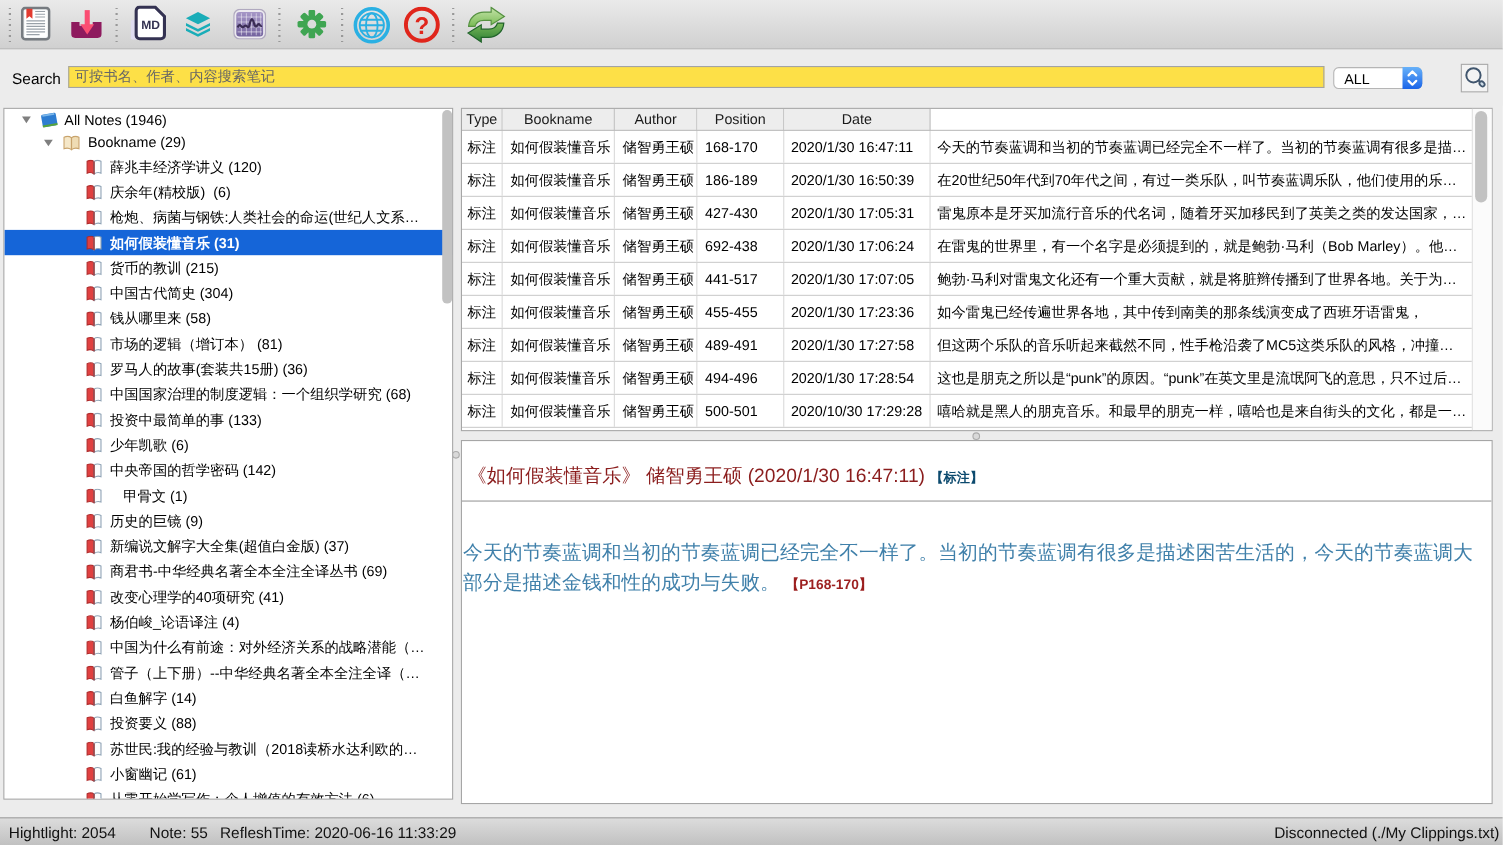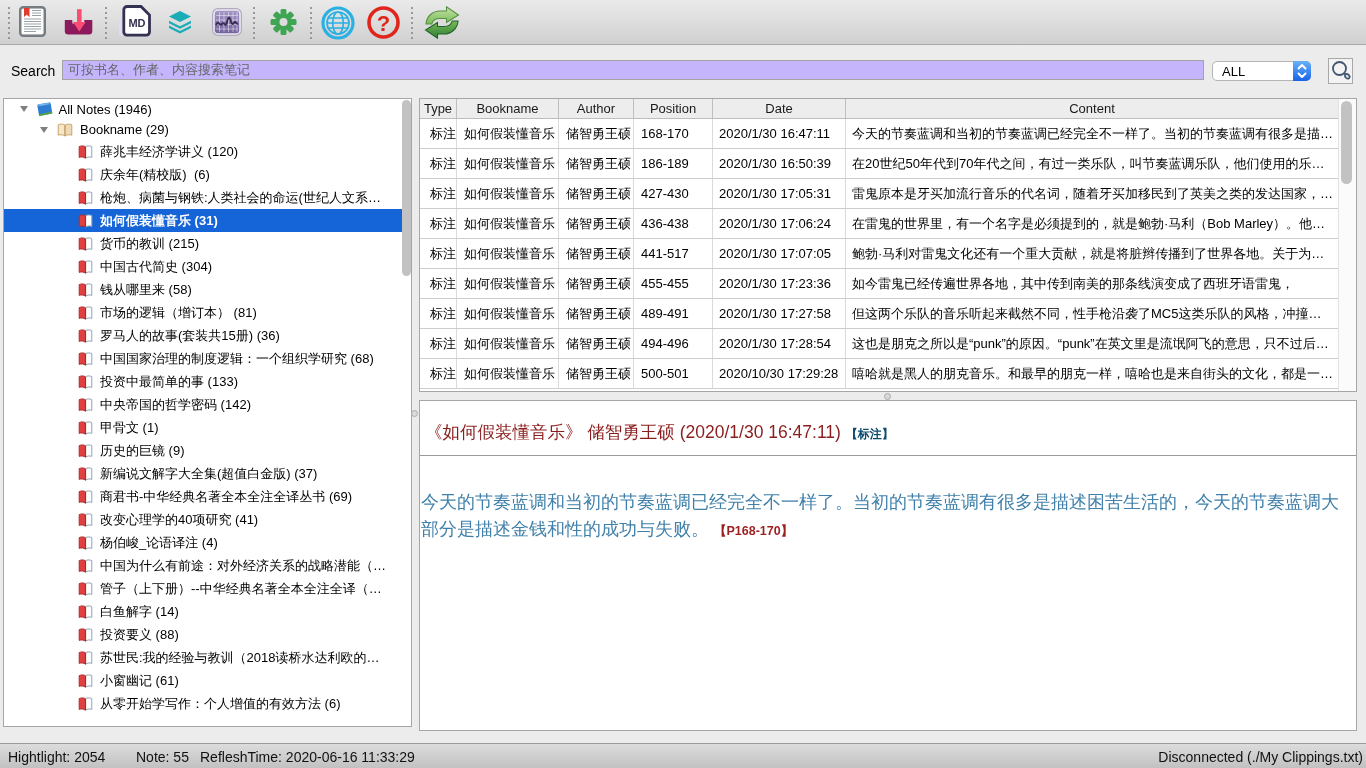--- a/index.html
+++ b/index.html
@@ -5,22 +5,22 @@
 html,body{margin:0;padding:0;}
 body{width:1366px;height:768px;overflow:hidden;font-family:"Liberation Sans",sans-serif;}
 .abs{position:absolute;}
 #app{position:absolute;left:0;top:0;width:1366px;height:768px;background:#ececec;}
 
 #toolbar{position:absolute;left:0;top:0;width:1366px;height:44px;background:linear-gradient(#eaeaea,#d0d0d0);border-bottom:1px solid #a9a9a9;}
 .vsep{position:absolute;top:7px;width:1.6px;height:32px;background-image:repeating-linear-gradient(#989898 0 1.6px,rgba(0,0,0,0) 1.6px 5px);}
 
 #searchrow{position:absolute;left:0;top:45px;width:1366px;height:51px;background:#ececec;}
 #searchlabel{position:absolute;left:11px;top:18px;font-size:14px;color:#000;}
-#searchinput{position:absolute;left:62px;top:15px;width:1135px;height:18px;background:#c4b5fd;border:1px solid #a3a3a3;font-size:13px;color:#666;line-height:18px;padding-left:5px;}
-#alldrop{position:absolute;left:1212px;top:16px;width:99px;height:20px;background:#fff;border:1px solid #b5b5b5;border-radius:5px;box-sizing:border-box;}
+#searchinput{position:absolute;left:62px;top:15px;width:1135px;height:18px;background:#fde047;border:1px solid #a3a3a3;font-size:13px;color:#666;line-height:18px;padding-left:5px;}
+#alldrop{position:absolute;left:1212px;top:16px;width:81px;height:20px;background:#fff;border:1px solid #b5b5b5;border-radius:5px;box-sizing:border-box;}
 #alldrop .lbl{position:absolute;left:9px;top:2px;font-size:13px;color:#000;}
 #alldrop .cap{position:absolute;right:-1px;top:-1px;width:18px;height:20px;border-radius:0 5px 5px 0;background:linear-gradient(#67b1f9,#1a64e8);}
 #searchbtn{position:absolute;left:1328px;top:13px;width:25px;height:26px;background:#f3f3f3;border:1px solid #a8a8a8;box-sizing:border-box;}
 
 #treepane{position:absolute;left:3px;top:98px;width:409px;height:629px;background:#fff;border:1px solid #a6a6a6;box-sizing:border-box;overflow:hidden;}
 #tablepane{position:absolute;left:419px;top:98px;width:938px;height:294px;background:#fff;border:1px solid #a6a6a6;box-sizing:border-box;overflow:hidden;}
 #detailpane{position:absolute;left:419px;top:400px;width:938px;height:331px;background:#fff;border:1px solid #a6a6a6;box-sizing:border-box;overflow:hidden;}
 
 #statusbar{position:absolute;left:0;top:743px;width:1366px;height:25px;background:linear-gradient(#dcdcdc,#c0c0c0);border-top:1px solid #999;}
 #statusbar span{position:absolute;top:5px;font-size:14px;color:#111;}
@@ -31,21 +31,21 @@
 .tarrow{width:0;height:0;border-left:4.5px solid transparent;border-right:4.5px solid transparent;border-top:6.5px solid #7f7f7f;flex:0 0 auto;}
 .sel{background:#1565d8;color:#fff;font-weight:bold;}
 .ttext{overflow:hidden;text-overflow:ellipsis;}
 
 .th{position:absolute;top:0;height:20px;line-height:20px;text-align:center;font-size:13px;color:#1a1a1a;background:#ededed;border-right:1px solid #bfbfbf;box-sizing:border-box;}
 .scrthumb{position:absolute;background:#c2c2c2;border-radius:6px;}
 .dot{position:absolute;width:7px;height:7px;border-radius:50%;background:#d9d9d9;border:1px solid #ababab;box-sizing:border-box;}
 
 .row{position:absolute;left:0;width:919px;height:30px;border-bottom:1px solid #cdcdcd;box-sizing:border-box;}
 .c{position:absolute;top:0;height:29px;line-height:29px;font-size:13px;color:#000;white-space:nowrap;overflow:hidden;border-right:1px solid #dadada;box-sizing:border-box;}
-.c1{left:0;width:37px;text-align:right;}
+.c1{left:0;width:37px;text-align:center;}
 .c2{left:37px;width:102px;padding-left:7px;}
 .c3{left:139px;width:75px;padding-left:7px;}
 .c4{left:214px;width:79px;padding-left:7px;}
 .c5{left:293px;width:133px;padding-left:6px;}
 .c6{left:426px;width:492px;padding-left:6px;padding-right:4px;border-right:none;text-overflow:ellipsis;}
 .hdrline{position:absolute;left:0;top:19px;width:936px;height:1px;background:#bdbdbd;}
 #tscroll{position:absolute;left:1338px;top:99px;width:18px;height:292px;background:#fbfbfb;border-left:1px solid #e2e2e2;box-sizing:border-box;}
 #dtitle{position:absolute;left:5px;top:19px;font-size:17.5px;color:#8b1d1d;white-space:nowrap;}
 .dtag{font-size:12px;font-weight:bold;color:#0c4a6e;}
 #dsep{position:absolute;left:0;top:54px;width:936px;height:1px;background:#9a9a9a;}
@@ -292,27 +292,33 @@
  <div class="trow">
           <svg width="15" height="14" style="margin-left:74px">
             <use href="#redbook"></use>
           </svg>
           <span class="ttext" style="margin-left:7px;max-width:290px">投资中最简单的事 (133)</span>
         </div>
  <div class="trow">
           <svg width="15" height="14" style="margin-left:74px">
             <use href="#redbook"></use>
           </svg>
+          <span class="ttext" style="margin-left:7px;max-width:290px">少年凯歌 (6)</span>
+        </div>
+ <div class="trow">
+          <svg width="15" height="14" style="margin-left:74px">
+            <use href="#redbook"></use>
+          </svg>
           <span class="ttext" style="margin-left:7px;max-width:290px">中央帝国的哲学密码 (142)</span>
         </div>
  <div class="trow">
           <svg width="15" height="14" style="margin-left:74px">
             <use href="#redbook"></use>
           </svg>
-          <span class="ttext" style="margin-left:7px;max-width:290px">甲骨文 (1)</span>
+          <span class="ttext" style="margin-left:19px;max-width:290px">甲骨文 (1)</span>
         </div>
  <div class="trow">
           <svg width="15" height="14" style="margin-left:74px">
             <use href="#redbook"></use>
           </svg>
           <span class="ttext" style="margin-left:7px;max-width:290px">历史的巨镜 (9)</span>
         </div>
  <div class="trow">
           <svg width="15" height="14" style="margin-left:74px">
             <use href="#redbook"></use>
@@ -381,21 +387,20 @@
         </div>
 </div>
     </div>
 <div class="scrthumb" style="left:402px;top:100px;width:9px;height:176px"></div>
 <div id="tablepane">
  <div class="th" style="left:0;width:37px">Type</div>
  <div class="th" style="left:37px;width:102px">Bookname</div>
  <div class="th" style="left:139px;width:75px">Author</div>
  <div class="th" style="left:214px;width:79px">Position</div>
  <div class="th" style="left:293px;width:133px">Date</div>
- <div class="th" style="left:426px;width:492px;border-right:none">Content</div>
  <div class="row" style="top:20px">
 <span class="c c1">标注</span>
         <span class="c c2">如何假装懂音乐</span>
         <span class="c c3">储智勇王硕</span>
         <span class="c c4">168-170</span>
         <span class="c c5">2020/1/30 16:47:11</span>
         <span class="c c6">今天的节奏蓝调和当初的节奏蓝调已经完全不一样了。当初的节奏蓝调有很多是描述困苦生活的</span>
 </div>
 <div class="row" style="top:50px">
 <span class="c c1">标注</span>
@@ -410,21 +415,21 @@
         <span class="c c2">如何假装懂音乐</span>
         <span class="c c3">储智勇王硕</span>
         <span class="c c4">427-430</span>
         <span class="c c5">2020/1/30 17:05:31</span>
         <span class="c c6">雷鬼原本是牙买加流行音乐的代名词，随着牙买加移民到了英美之类的发达国家，雷鬼音乐开始流行</span>
 </div>
 <div class="row" style="top:110px">
 <span class="c c1">标注</span>
         <span class="c c2">如何假装懂音乐</span>
         <span class="c c3">储智勇王硕</span>
-        <span class="c c4">436-438</span>
+        <span class="c c4">692-438</span>
         <span class="c c5">2020/1/30 17:06:24</span>
         <span class="c c6">在雷鬼的世界里，有一个名字是必须提到的，就是鲍勃·马利（Bob Marley）。他是雷鬼乐的鼻祖</span>
 </div>
 <div class="row" style="top:140px">
 <span class="c c1">标注</span>
         <span class="c c2">如何假装懂音乐</span>
         <span class="c c3">储智勇王硕</span>
         <span class="c c4">441-517</span>
         <span class="c c5">2020/1/30 17:07:05</span>
         <span class="c c6">鲍勃·马利对雷鬼文化还有一个重大贡献，就是将脏辫传播到了世界各地。关于为什么留脏辫</span>

